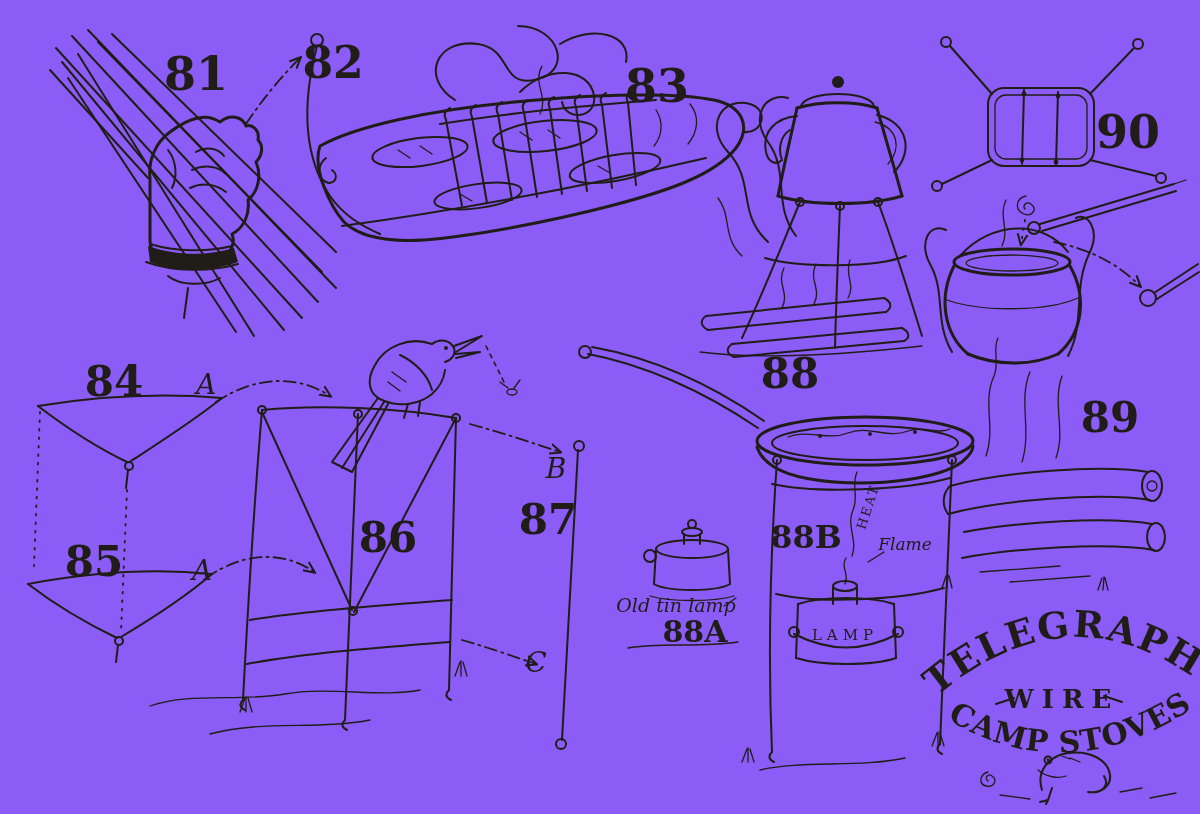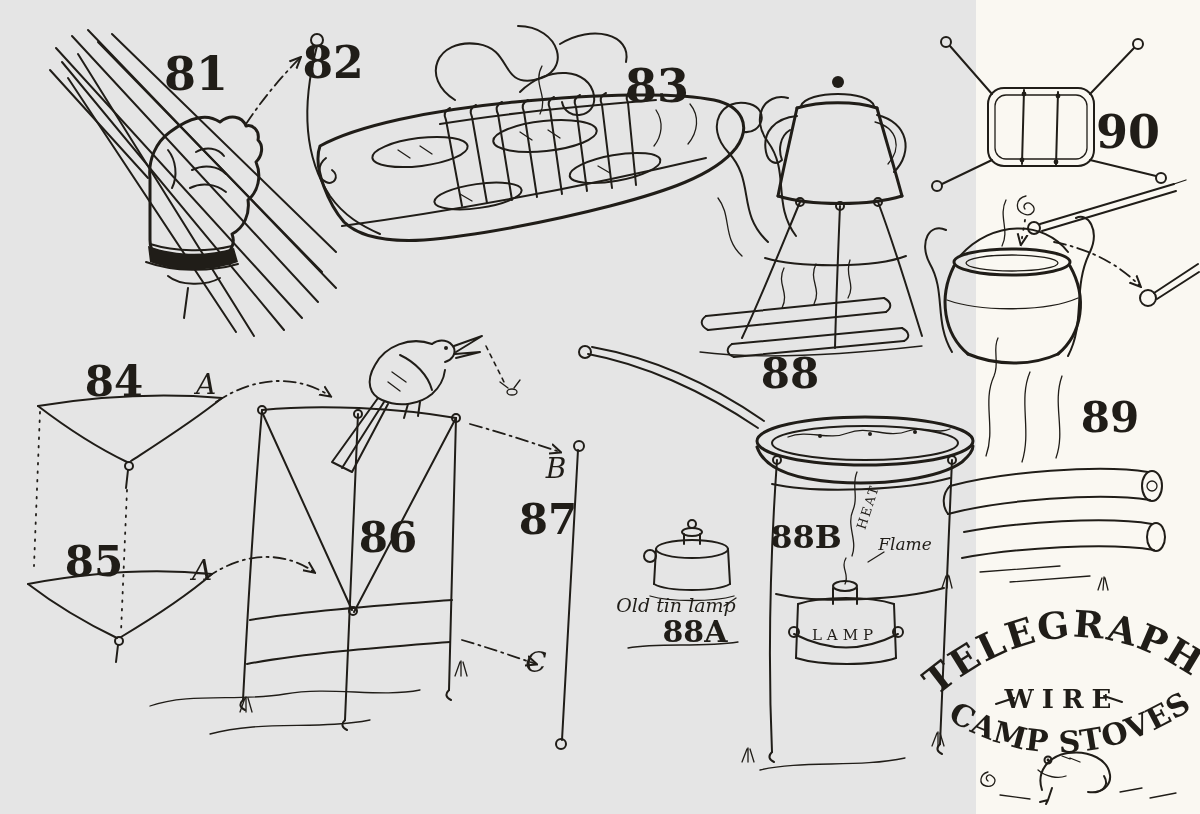--- a/index.html
+++ b/index.html
@@ -2,21 +2,21 @@
 <html><head>
 <meta charset="utf-8">
 <style>
   html,body{margin:0;padding:0;}
   body{
     width:1200px;height:814px;
     background:#faf8f2;
     font-family:"DejaVu Serif", serif;
     overflow:hidden;
   }
-  .page{position:relative;width:976px;height:814px;background:#e5e5e5;}
+  .page{position:relative;width:1200px;height:814px;background:#8b5cf6;}
   svg{display:block;}
   .ink{stroke:#201d18;fill:none;stroke-linecap:round;stroke-linejoin:round;}
   .w1{stroke-width:1.3;}
   .w2{stroke-width:2;}
   .w3{stroke-width:3;}
   .solid{fill:#201d18;stroke:none;}
   .dots{stroke:#201d18;fill:none;stroke-width:1.8;stroke-dasharray:1.5 7;stroke-linecap:round;}
   .dashdot{stroke:#201d18;fill:none;stroke-width:1.8;stroke-dasharray:12 5 2 5;stroke-linecap:round;}
   .dash{stroke:#201d18;fill:none;stroke-width:1.6;stroke-dasharray:4 5;stroke-linecap:round;}
   text{fill:#201d18;font-family:"DejaVu Serif", serif;}

